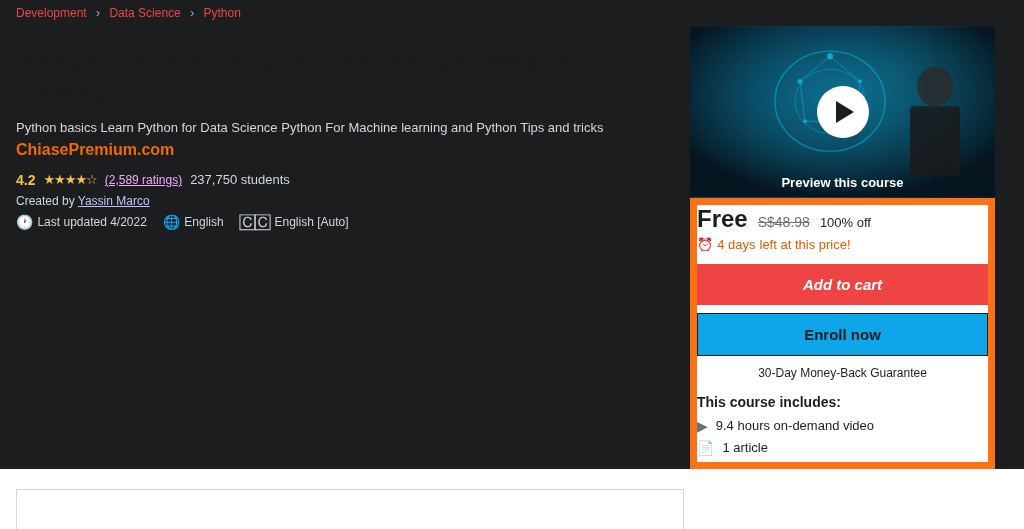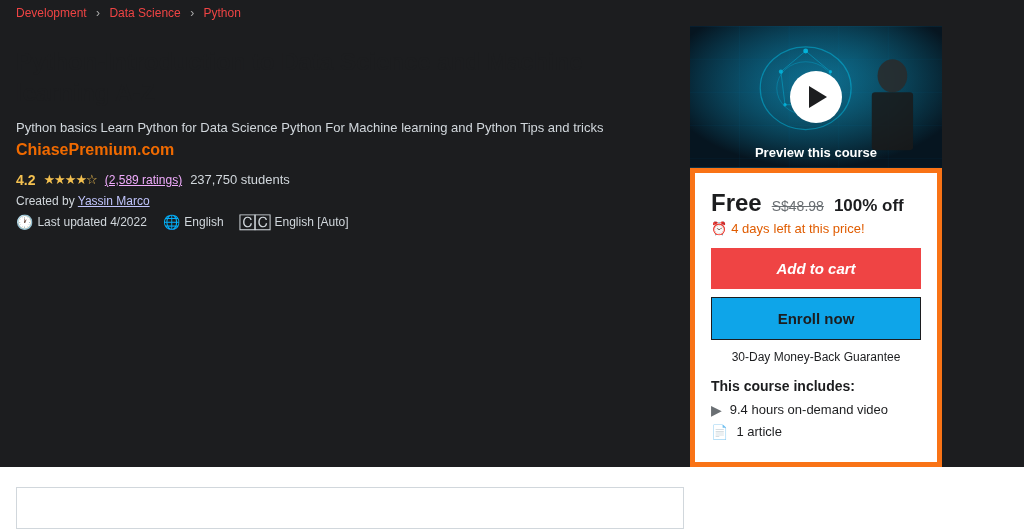--- a/index.html
+++ b/index.html
@@ -12,21 +12,21 @@
       font-size: 12px;
     }
     .top-bar span { color: #ef4444; }
     .top-bar .sep { margin: 0 6px; color: #aaa; }
     .hero-left {
       flex: 1;
       max-width: 690px;
       padding-right: 24px;
     }
     .hero-right {
-      width: 252px;
+      width: 305px;
       flex-shrink: 0;
       display: flex;
       flex-direction: column;
       align-items: stretch;
     }
 
     .course-title {
       font-size: 24px;
       font-weight: 700;
       line-height: 1.3;
@@ -121,43 +121,43 @@
       text-align: center;
       color: #fff;
       font-size: 13px;
       font-weight: 600;
       z-index: 2;
     }
 
     
     .sidebar-card {
       background: #fff;
-      border: 5px solid #f97316;
-      padding: 16px;
+      border: 7px solid #f97316;
+      padding: 0;
     }
     .price-row {
       display: flex;
       align-items: baseline;
       gap: 10px;
       margin-bottom: 4px;
     }
     .price-free {
       font-size: 24px;
       font-weight: 700;
       color: #1c1d1f;
     }
     .price-original {
       font-size: 14px;
       color: #6a6f73;
       text-decoration: line-through;
     }
     .price-off {
-      font-size: 17px;
-      color: #1c1d1f;
-      font-weight: 700;
+      font-size: 13px;
+      color: #1c1d1f;
+      font-weight: 400;
     }
     .countdown {
       color: #e05c00;
       font-size: 13px;
       margin-bottom: 12px;
       display: flex;
       align-items: center;
       gap: 4px;
     }
     .countdown .days { font-weight: 400; }

